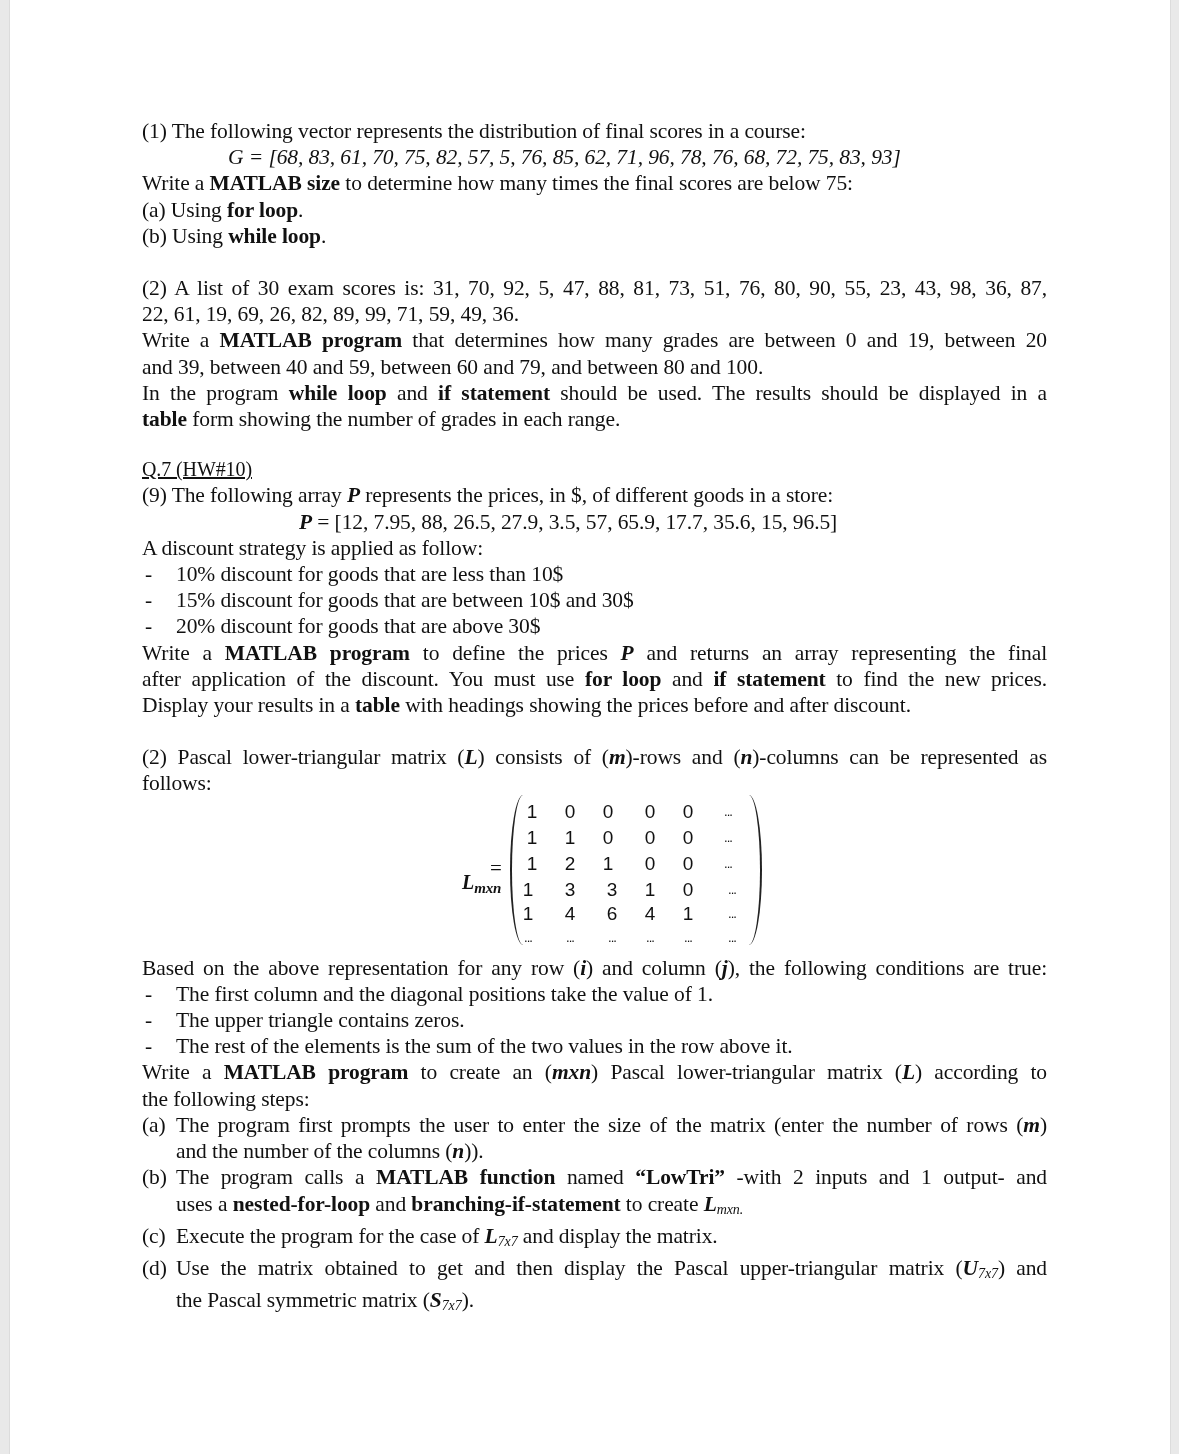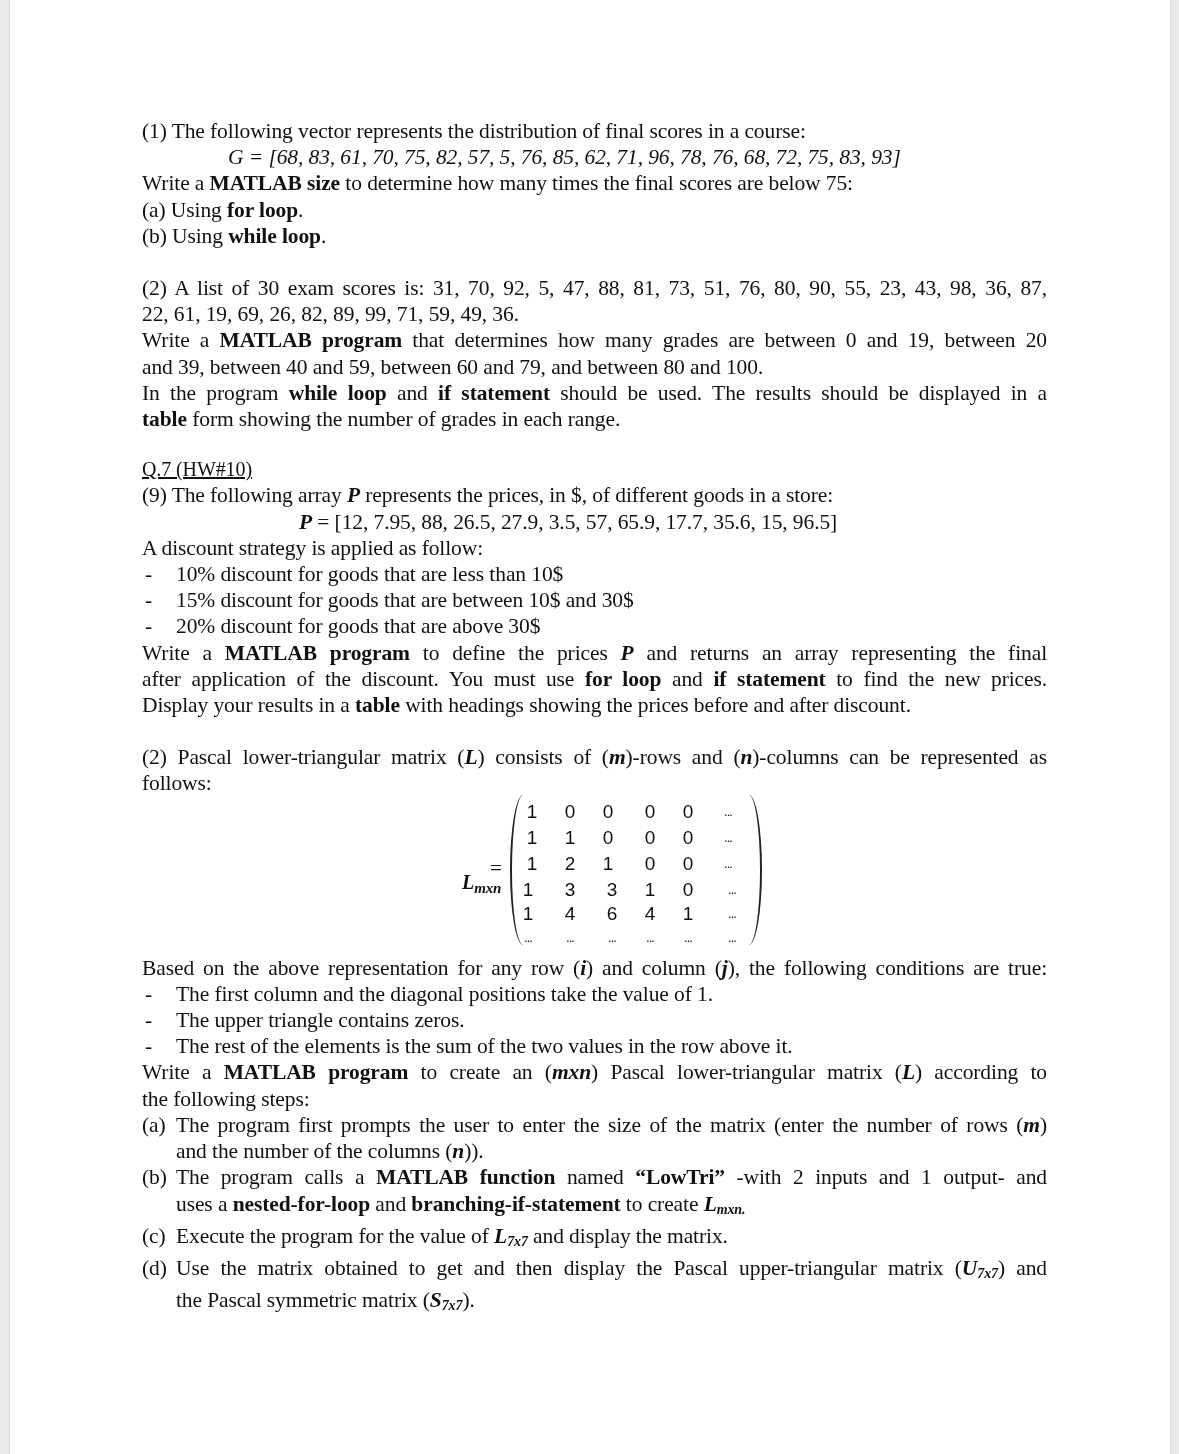--- a/index.html
+++ b/index.html
@@ -24,21 +24,21 @@
   .just { text-align:justify; text-align-last:justify; }
   .title { text-decoration:underline; }
   .ind1 { padding-left:86px; }
   .gap { height:26px; }
   .gap2 { height:26px; }
   .bullet { position:relative; padding-left:34px; }
   .bullet::before { content:"-"; position:absolute; left:3px; }
   .hang { position:relative; padding-left:34px; }
   .hang .lbl { position:absolute; left:0; }
   b { font-weight:bold; }
-  sub.s { font-size:14px; vertical-align:-3px; font-style:italic; font-weight:bold; }
+  sub.s { font-size:14px; vertical-align:-3px; font-style:italic; font-weight:normal; }
   
   .matrix-wrap { position:relative; height:158px; }
   .lhs { position:absolute; left:292px; top:72px; font-size:20px; font-weight:bold; font-style:italic;margin-left:28px; }
   .lhs sub { font-size:15px; vertical-align:-4px; }
   .eq { position:absolute; left:348px; top:58px; font-size:21px; }
   .paren { position:absolute; top:-2px; width:20px; height:150px; }
   .paren.l { left:368px; border-left:2px solid #222; border-radius:60% 0 0 60% / 50% 0 0 50%; }
   .paren.r { left:598px; border-right:2px solid #222; border-radius:0 60% 60% 0 / 0 50% 50% 0; }
   .mgrid { position:absolute; left:380px; top:2px; font-family:"Liberation Sans", sans-serif; font-size:19px; }
   .mrow { height:26px; position:relative; }
@@ -153,21 +153,21 @@
       <div class="line just"><span>The program first prompts the user to enter the size of the matrix (enter the number of rows (</span><b><i>m</i></b><span>)</span></div>
       <div class="line"><span>and the number of the columns (</span><b><i>n</i></b><span>)).</span></div>
     </div>
     <div class="hang">
       <span class="lbl">(b)</span>
       <div class="line just"><span>The program calls a </span><b>MATLAB function</b><span> named </span><b>“LowTri”</b><span> -with 2 inputs and 1 output- and</span></div>
       <div class="line"><span>uses a </span><b>nested-for-loop</b><span> and </span><b>branching-if-statement</b><span> to create </span><b><i>L</i></b><sub class="s">mxn.</sub></div>
     </div>
     <div class="hang">
       <span class="lbl">(c)</span>
-      <div class="line"><span>Execute the program for the value of </span><b><i>L</i></b><sub class="s">7x7</sub><span> and display the matrix.</span></div>
+      <div class="line"><span>Execute the program for the case of </span><b><i>L</i></b><sub class="s">7x7</sub><span> and display the matrix.</span></div>
     </div>
     <div class="hang">
       <span class="lbl">(d)</span>
       <div class="line just"><span>Use the matrix obtained to get and then display the Pascal upper-triangular matrix (</span><b><i>U</i></b><sub class="s">7x7</sub><span>) and</span></div>
       <div class="line"><span>the Pascal symmetric matrix (</span><b><i>S</i></b><sub class="s">7x7</sub><span>).</span></div>
     </div>
 
   </div>
 </div>
 

